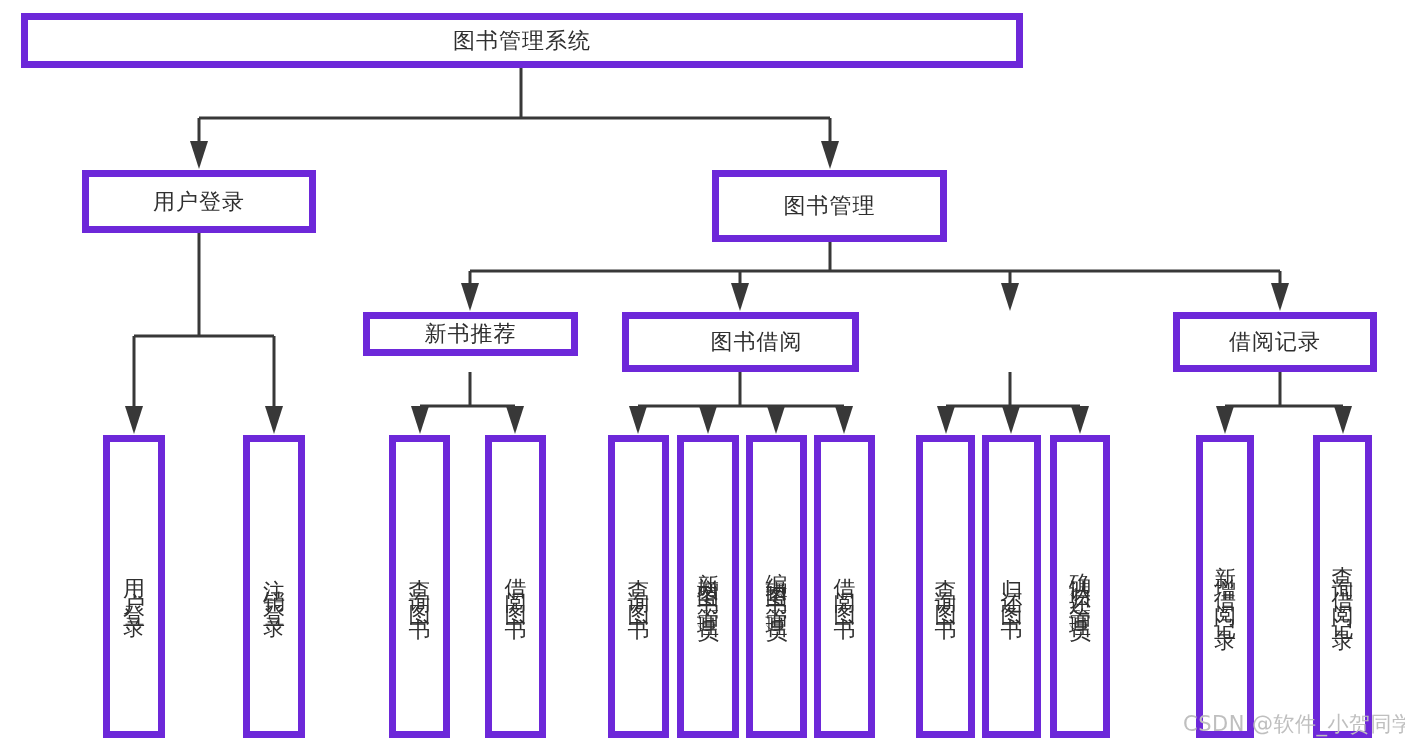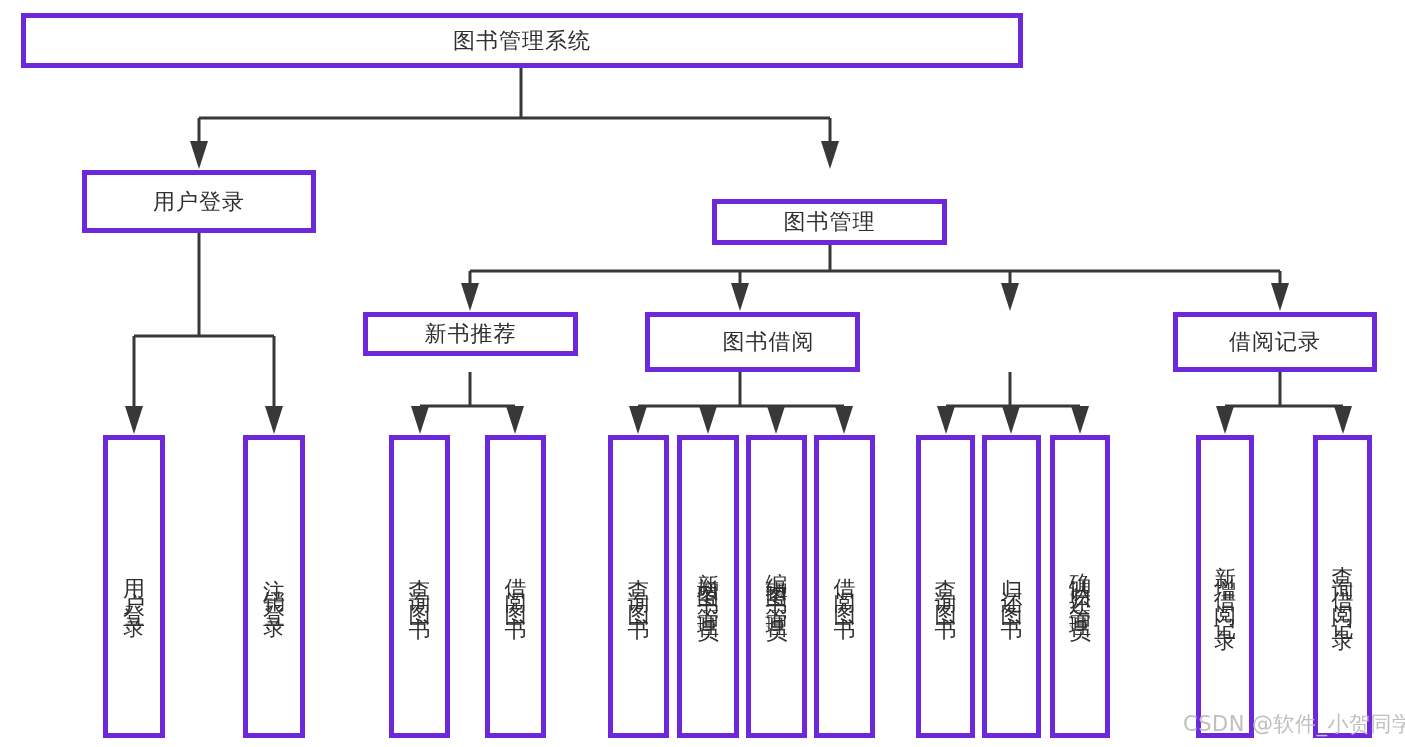--- a/index.html
+++ b/index.html
@@ -17,21 +17,21 @@
   }
   #connector-layer {
     position: absolute;
     left: 0; top: 0;
     width: 1405px; height: 747px;
     pointer-events: none;
   }
   .node {
     position: absolute;
     box-sizing: border-box;
-    border: 5px solid #6d28d9;
+    border: 7px solid #6d28d9;
     background: #ffffff;
     display: flex;
     align-items: center;
     justify-content: center;
     color: #2f2f2f;
   }
   .hnode {
     font-size: 22px;
     letter-spacing: 1px;
     white-space: nowrap;
@@ -127,28 +127,28 @@
     </g>
   </svg>
 
   <div class="node hnode root">
     <span>图书管理系统</span>
   </div>
 
   <div class="node hnode" style="left:82px;top:170px;width:234px;height:63px;">
     <span>用户登录</span>
   </div>
-  <div class="node hnode" style="left:712px;top:170px;width:235px;height:46px;margin-top:29px;">
+  <div class="node hnode" style="left:712px;top:170px;width:235px;height:72px;">
     <span>图书管理</span>
   </div>
 
   <div class="node hnode" style="left:363px;top:312px;width:215px;height:44px;">
     <span>新书推荐</span>
   </div>
-  <div class="node hnode" style="left:645px;top:312px;width:215px;height:60px;padding-left:32px;">
+  <div class="node hnode" style="left:622px;top:312px;width:237px;height:60px;padding-left:32px;">
     <span>图书借阅</span>
   </div>
   <div class="node hnode" style="left:1173px;top:312px;width:204px;height:60px;">
     <span>借阅记录</span>
   </div>
 
   <div class="node vleaf" style="left:103px;width:62px;">
     <span>用户登录</span>
   </div>
   <div class="node vleaf" style="left:243px;width:62px;">

